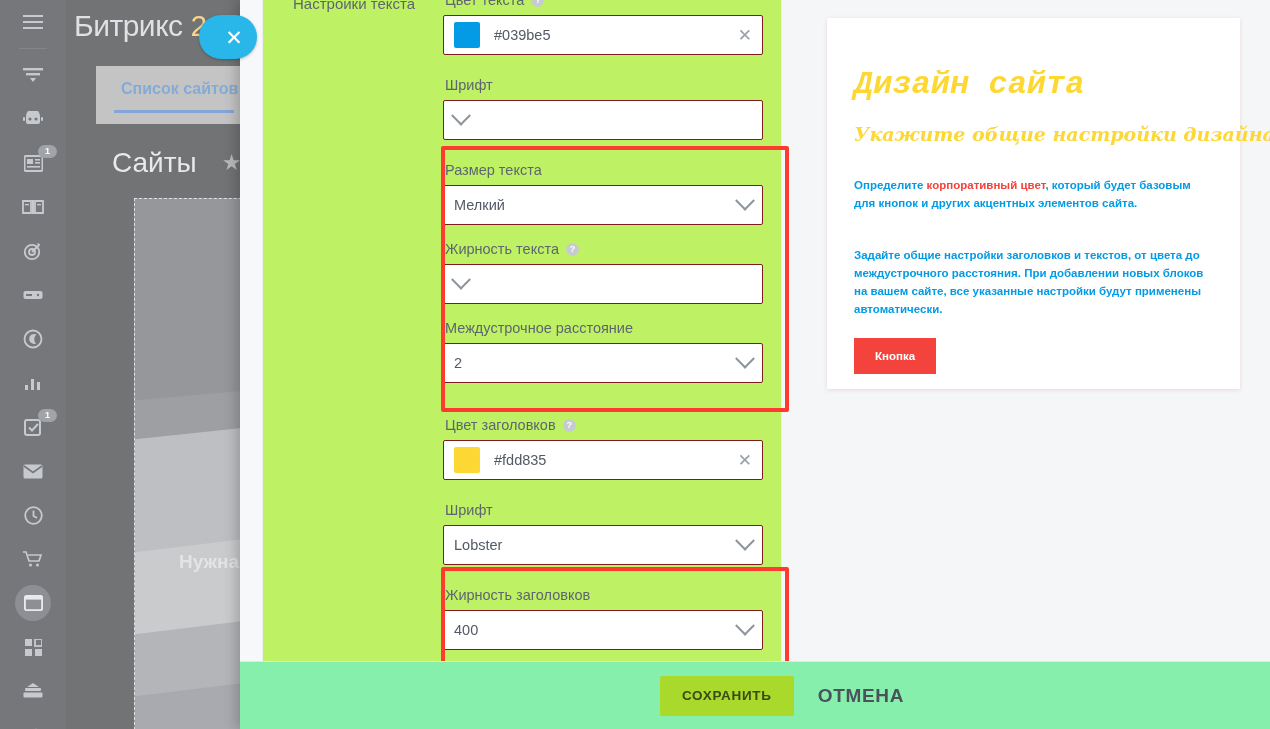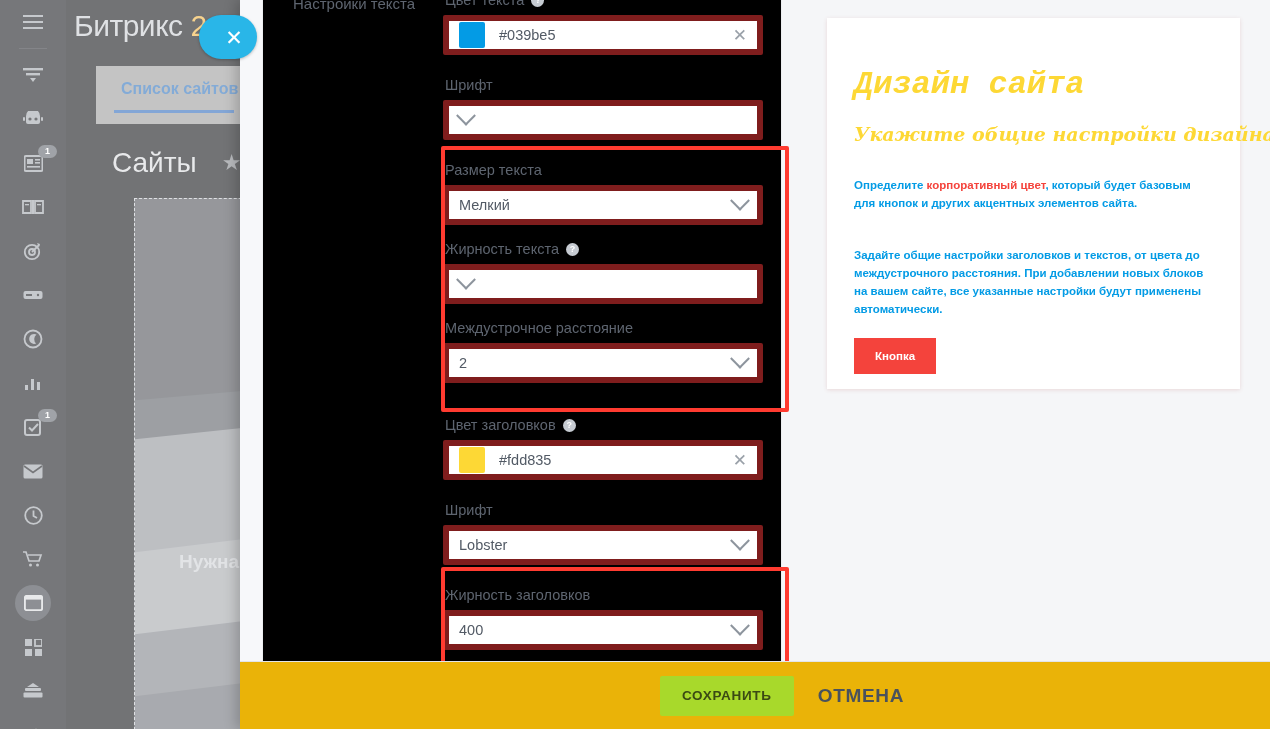--- a/index.html
+++ b/index.html
@@ -94,39 +94,39 @@
     box-shadow:-4px 0 12px rgba(0,0,0,.20);
     display:flex;flex-direction:column;
   }
   #modal-body{position:relative;flex:1;overflow:hidden;display:flex;background:#ffffff;}
 
   
   #gutter{width:22px;background:#f7f8fa;border-right:1px solid #eceef0;height:100%;}
 
   
   #form-col{
-    position:relative;width:518px;background:#000000;height:100%;
+    position:relative;width:518px;background:#bef264;height:100%;
     border-right:1px solid #eceef0;
   }
   #section-title{
     position:absolute;left:30px;top:-5px;color:#5e6570;font-size:15px;white-space:nowrap;
   }
   #fields{position:absolute;left:180px;top:-8px;width:320px;}
 
   .field{margin-bottom:0;}
   .f-label{
     color:#5e6570;font-size:14.5px;margin:0 0 7px 2px;
     display:flex;align-items:center;gap:7px;white-space:nowrap;
   }
   .help-ico{
     width:13px;height:13px;border-radius:50%;background:#c6cbd2;color:#fff;
     font-size:9px;line-height:13px;text-align:center;font-weight:bold;flex:none;
   }
   .ctl{
-    height:40px;background:#fff;border:6px solid #7f1d1d;border-radius:2px;
+    height:40px;background:#fff;border:1px solid #7f1d1d;border-radius:2px;
     display:flex;align-items:center;padding:0 10px;box-sizing:border-box;position:relative;
   }
   .ctl .val{color:#525a65;font-size:14.5px;flex:1;}
   .chev{
     width:12px;height:12px;border-right:2px solid #8d949d;border-bottom:2px solid #8d949d;
     transform:rotate(45deg) translate(-3px,-3px);flex:none;
   }
   .swatch{width:26px;height:26px;border-radius:2px;flex:none;margin-right:14px;}
   .clear-x{color:#9aa1a9;font-size:17px;font-weight:300;line-height:1;flex:none;cursor:pointer;}
   .spacer-8{height:16px;}
@@ -160,21 +160,21 @@
   .pv-p .accent{color:#f4433c;}
   #pv-p1{top:158px;}
   #pv-p2{top:228px;}
   #pv-btn{
     position:absolute;left:27px;top:320px;width:82px;height:36px;background:#f4433c;
     color:#fff;font-size:11.5px;font-weight:bold;display:flex;align-items:center;justify-content:center;
   }
 
   
   #modal-footer{
-    height:68px;flex:none;background:#eab308;border-top:1px solid #e3e5e8;
+    height:68px;flex:none;background:#86efac;border-top:1px solid #e3e5e8;
     display:flex;align-items:center;padding-left:420px;gap:18px;box-sizing:border-box;
   }
   #save-btn{
     background:#a8d92b;color:#3b4a13;font-size:13.5px;font-weight:bold;letter-spacing:.7px;
     height:40px;padding:0 22px;border:none;border-radius:2px;cursor:pointer;
     font-family:"Liberation Sans",sans-serif;
   }
   #cancel-btn{
     color:#4a525c;font-size:19px;font-weight:bold;letter-spacing:.7px;cursor:pointer;background:none;border:none;
     font-family:Liberation Sans, sans-serif;

